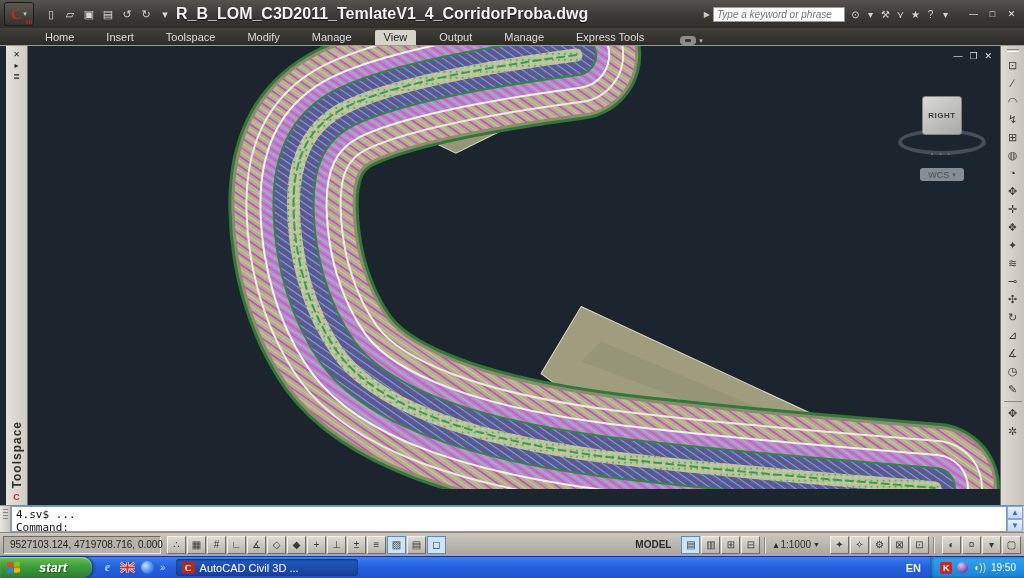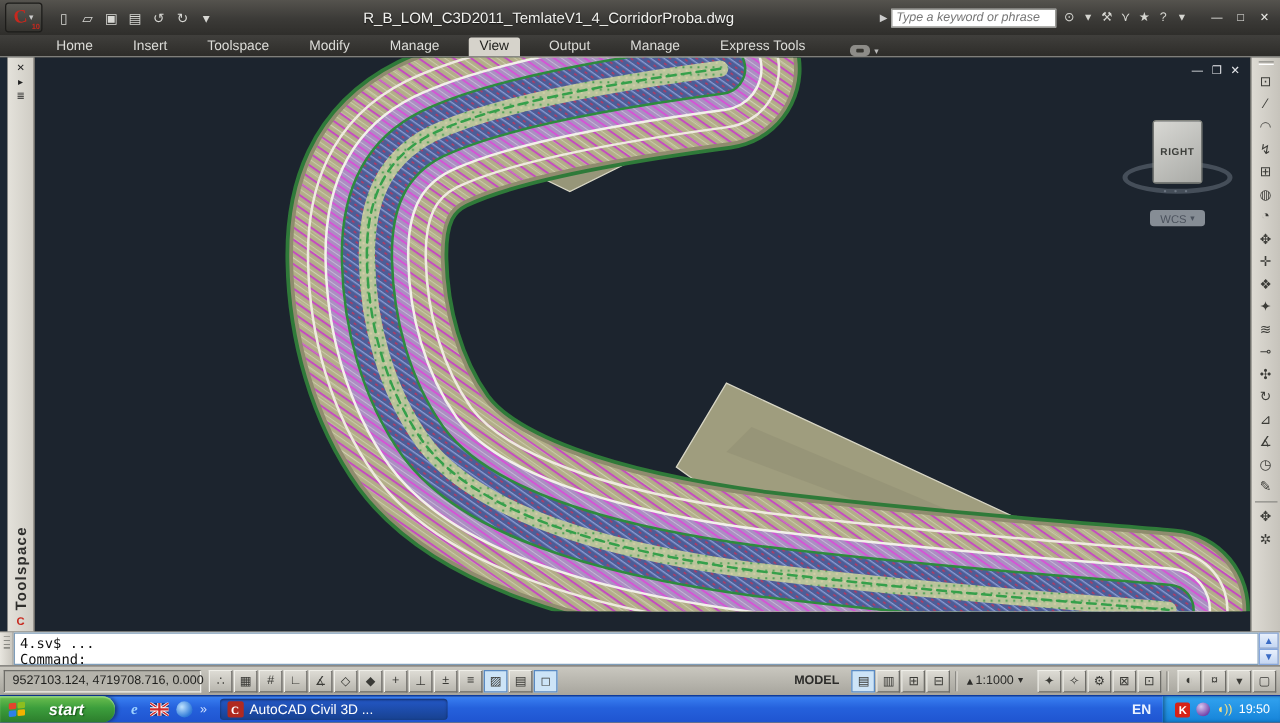--- a/index.html
+++ b/index.html
@@ -7,21 +7,21 @@
   .app{width:1024px;height:578px;display:flex;flex-direction:column;background:#2f2e2b;}
 
   
   .titlebar{height:28px;display:flex;align-items:center;background:linear-gradient(#55534e,#3b3a37 55%,#2f2e2b);padding:0 4px;gap:2px;}
   .appbtn{width:30px;height:24px;border-radius:3px;background:linear-gradient(#5a5954,#34332f);border:1px solid #1d1c1a;display:flex;align-items:center;justify-content:center;position:relative;}
   .appbtn .clogo{color:#c8281e;font-weight:bold;font-size:15px;font-family:"Liberation Serif",serif;transform:rotate(-8deg);}
   .appbtn .cbadge{position:absolute;right:1px;bottom:0;font-size:6px;color:#c8281e;font-weight:bold;}
   .appbtn .caret{color:#ccc;font-size:7px;margin-left:1px;}
   .qat{display:flex;align-items:center;gap:1px;margin-left:6px;}
   .qat .qbtn{width:18px;height:18px;display:flex;align-items:center;justify-content:center;color:#d8d8d4;font-size:11px;cursor:default;}
-  .ttl{flex:1;text-align:center;color:#f2f2ef;font-weight:normal;font-size:12px;text-shadow:0 1px 1px #111;white-space:nowrap;overflow:hidden;}
+  .ttl{flex:1;text-align:left;color:#f2f2ef;font-weight:bold;font-size:16px;text-shadow:0 1px 1px #111;white-space:nowrap;overflow:hidden;}
   .infocenter{display:flex;align-items:center;gap:3px;margin-right:6px;}
   .infocenter .pre{color:#ccc;font-size:8px;}
   .searchbox{width:132px;height:15px;font-size:10px;font-style:italic;color:#888;border:1px solid #9a9a96;padding:0 3px;background:#fff;font-family:"Liberation Sans",sans-serif;}
   .icbtn{width:15px;height:16px;display:flex;align-items:center;justify-content:center;color:#d5d5d0;font-size:10px;}
   .winctrl{display:flex;gap:2px;margin-left:4px;}
   .winctrl .wbtn{width:17px;height:15px;display:flex;align-items:center;justify-content:center;color:#e8e8e4;font-size:9px;}
 
   
   .tabbar{height:17px;display:flex;align-items:flex-end;background:linear-gradient(#403f3c,#2d2c29);padding-left:36px;gap:17px;}
   .tab{padding:1px 9px 2px;font-size:11px;color:#dcdcd8;border-radius:2px 2px 0 0;cursor:default;white-space:nowrap;}
@@ -38,21 +38,21 @@
   .toolspace .ticon{font-size:8px;color:#222;height:11px;line-height:11px;}
   .toolspace .spacer{flex:1;}
   .vtext{writing-mode:vertical-rl;transform:rotate(180deg);font-weight:bold;font-size:12px;color:#2f2f2d;letter-spacing:1px;margin-bottom:4px;}
   .toolspace .bicon{font-size:9px;color:#c8281e;font-weight:bold;}
 
   .drawing{flex:1;position:relative;background:#1c242e;overflow:hidden;}
   .drawing svg.scene{position:absolute;inset:0;}
   .dwinctrl{position:absolute;top:6px;right:8px;display:flex;gap:7px;z-index:5;}
   .dwinctrl span{color:#e4e6ea;font-size:9px;line-height:9px;}
 
-  .viewcube{position:absolute;top:50px;right:38px;width:40px;height:51px;border-radius:3px;background:linear-gradient(145deg,#d8d8d4,#a9aaa6);border:1px solid #83857f;display:flex;align-items:center;justify-content:center;font-size:8px;font-weight:bold;color:#3c3e3a;letter-spacing:.5px;z-index:4;}
+  .viewcube{position:absolute;top:50px;right:38px;width:40px;height:39px;border-radius:3px;background:linear-gradient(145deg,#d8d8d4,#a9aaa6);border:1px solid #83857f;display:flex;align-items:center;justify-content:center;font-size:8px;font-weight:bold;color:#3c3e3a;letter-spacing:.5px;z-index:4;}
   .vc-ring{position:absolute;top:83px;right:14px;width:88px;height:26px;border-radius:50%;border:4px solid #454e59;z-index:3;}
   .vc-dots{position:absolute;top:104px;right:48px;color:#6b7480;font-size:7px;letter-spacing:2px;z-index:4;}
   .wcsbtn{position:absolute;top:122px;right:36px;width:44px;height:13px;border-radius:3px;background:#aab0b8;opacity:.75;display:flex;align-items:center;justify-content:center;font-size:9px;color:#5c636e;gap:3px;z-index:4;}
 
   .navbar{width:24px;background:linear-gradient(90deg,#dedbd4,#c6c3bb);border-left:1px solid #70706c;display:flex;flex-direction:column;align-items:center;padding-top:3px;}
   .navbar .grip{width:12px;height:3px;border-top:1px solid #8b8a85;border-bottom:1px solid #fff;margin-bottom:4px;}
   .navtools{display:flex;flex-direction:column;align-items:center;}
   .navbtn{width:20px;height:18px;display:flex;align-items:center;justify-content:center;font-size:11px;color:#3c3c38;}
   .navsep{width:18px;height:4px;border-bottom:1px solid #8b8a85;margin-bottom:2px;}
 

